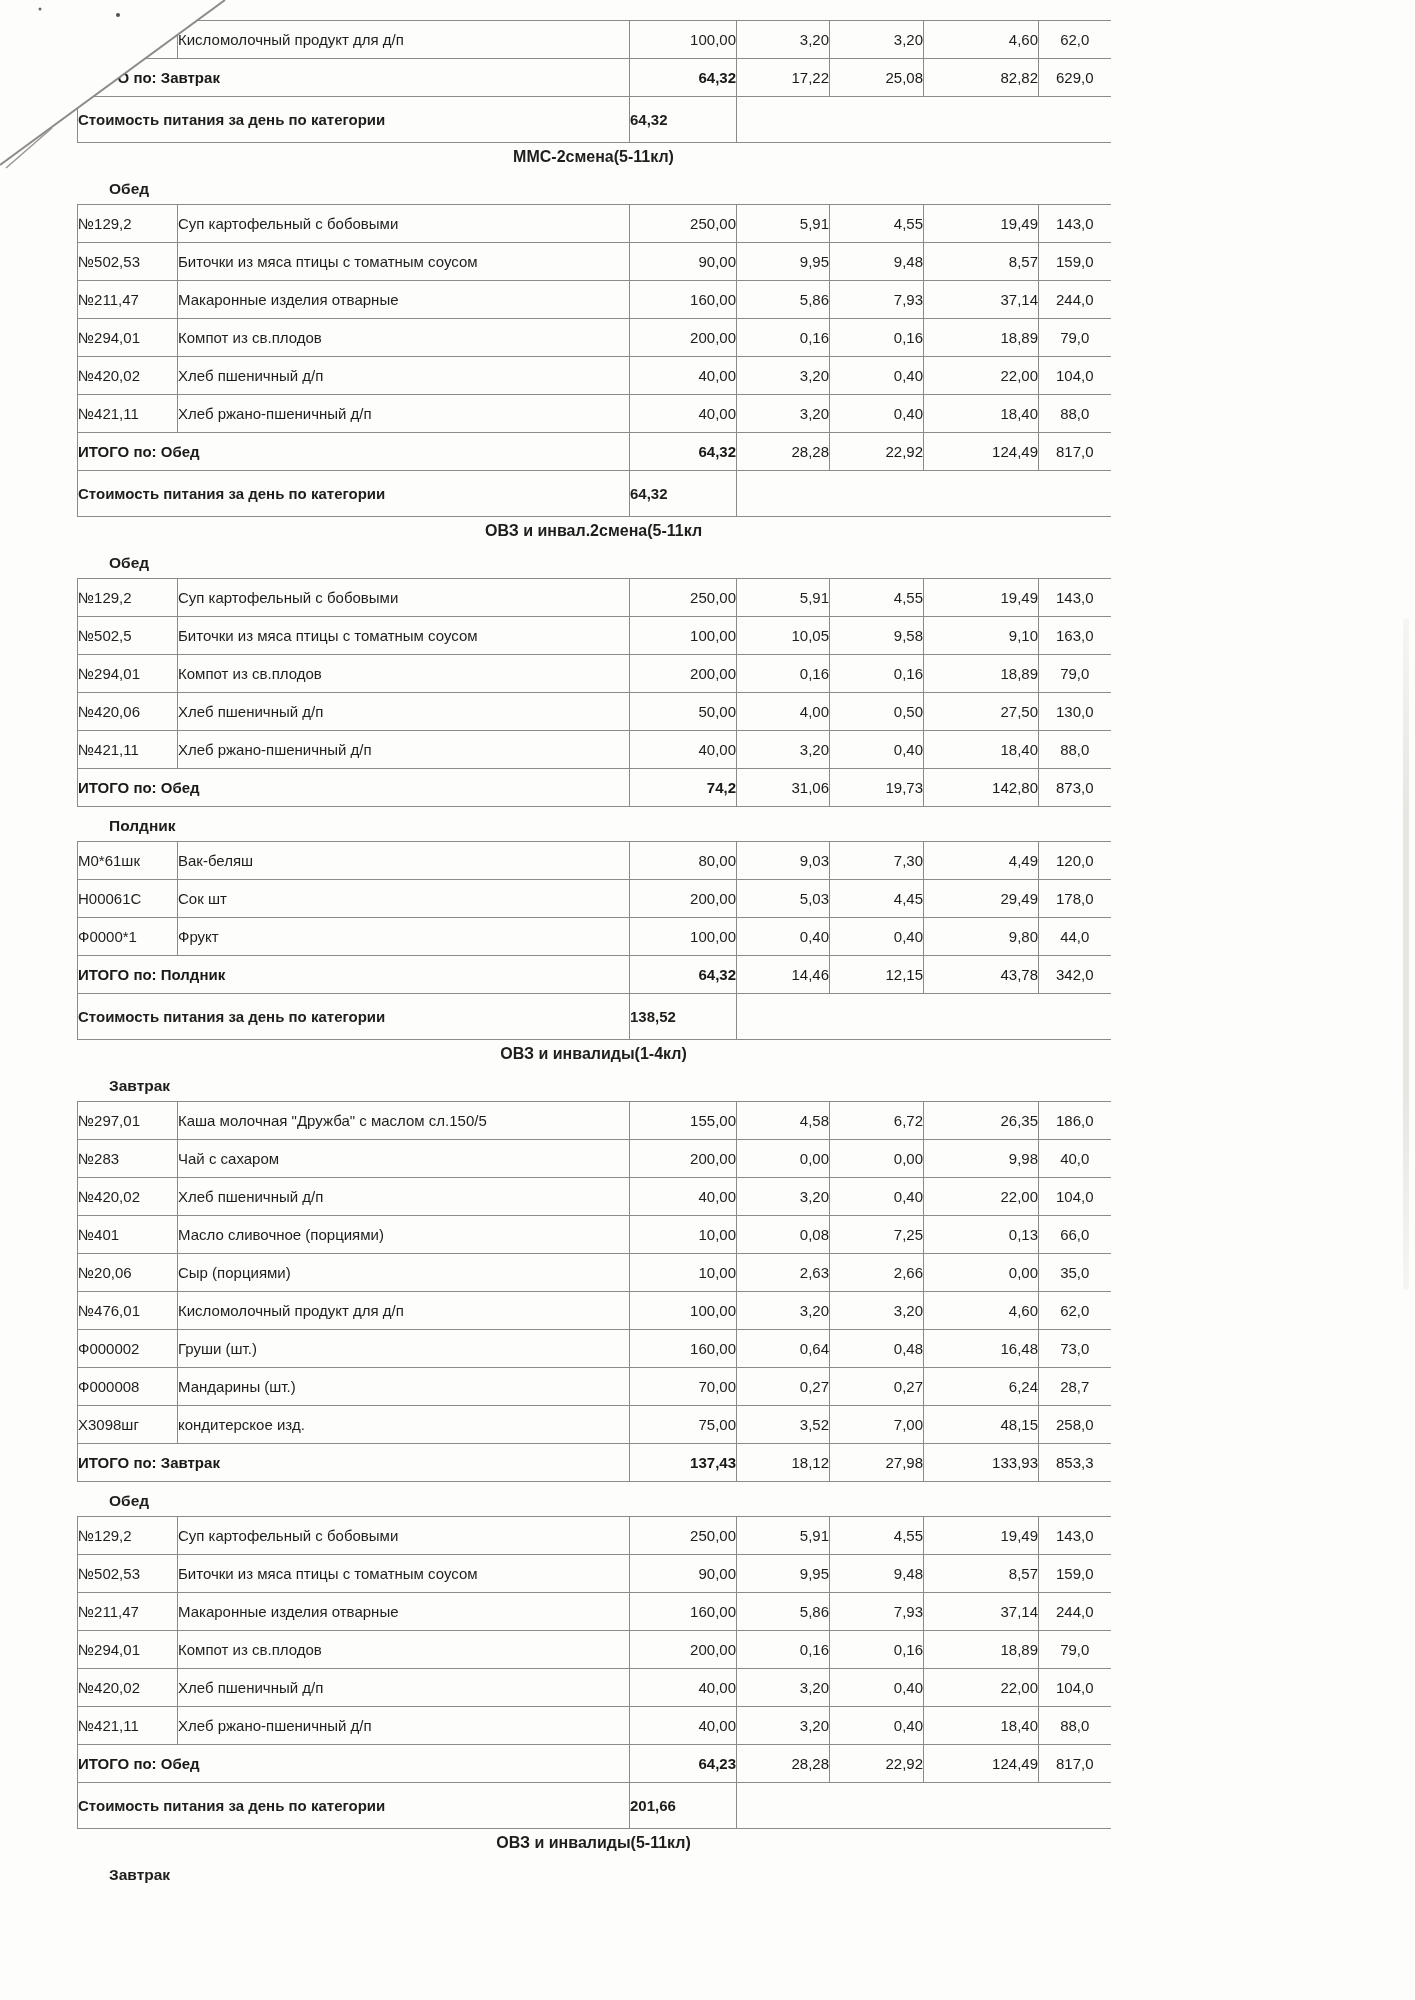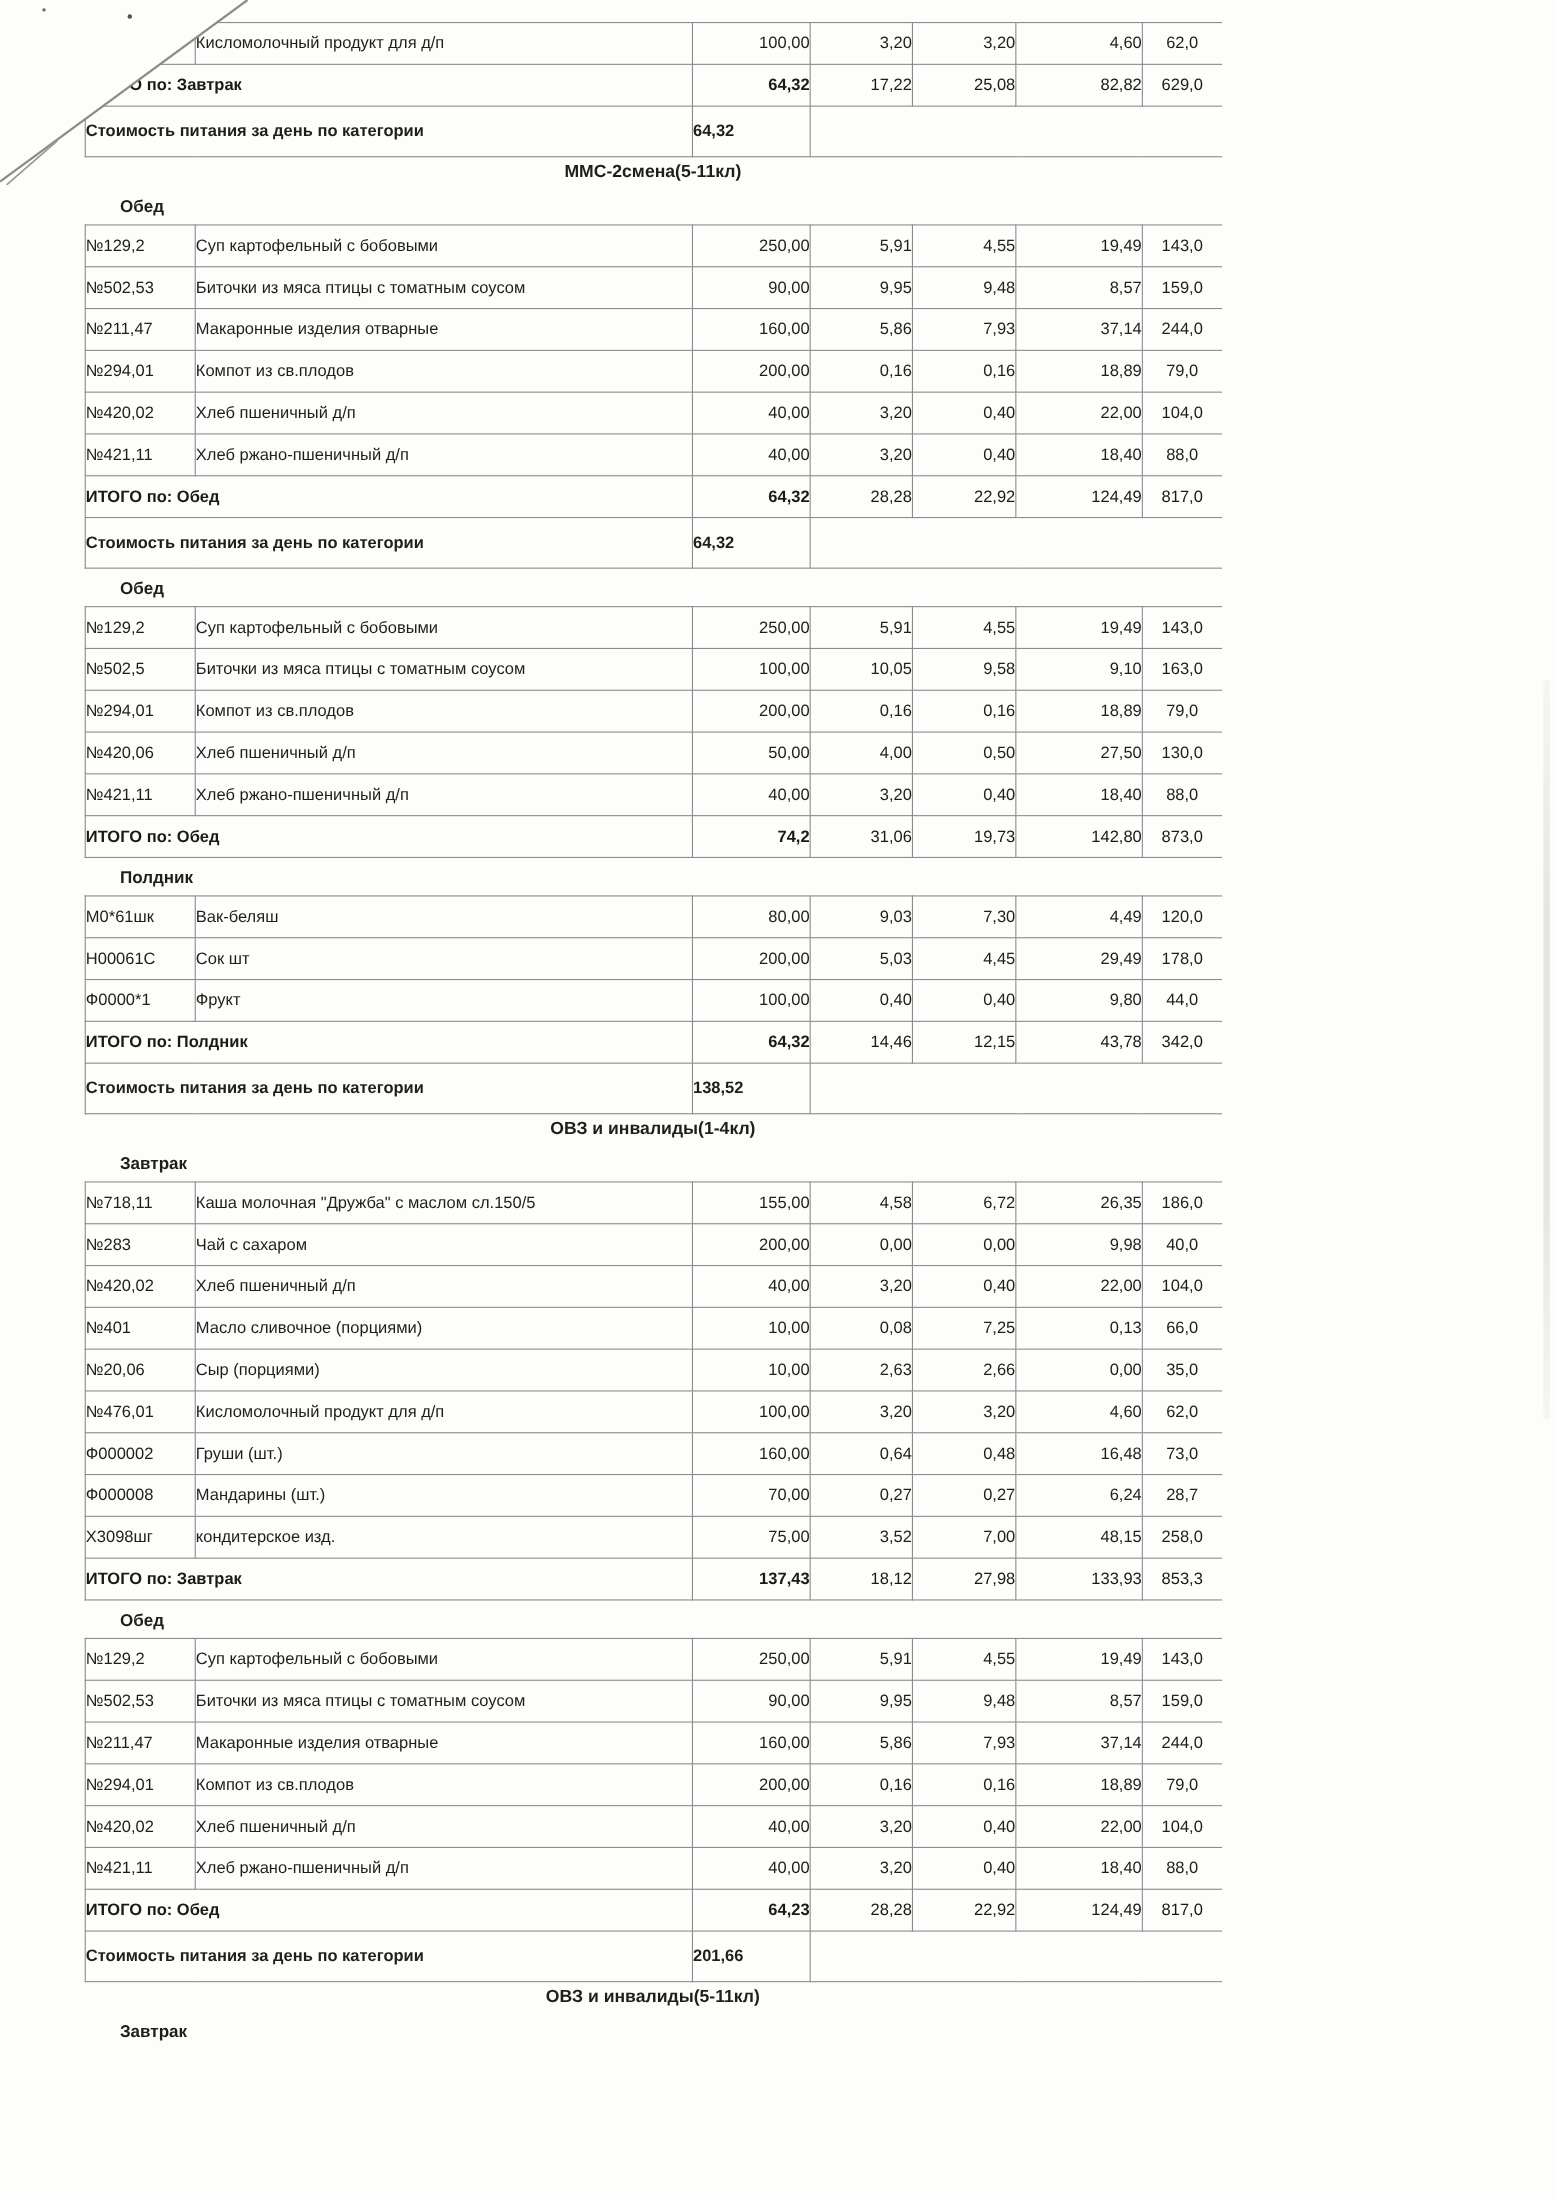--- a/index.html
+++ b/index.html
@@ -183,20 +183,21 @@
           <td class="c-num">124,49</td>
           <td class="c-num c-kcal">817,0</td>
         </tr>
         <tr class="row-category">
           <td class="cat-label" colspan="2">Стоимость питания за день по категории</td>
           <td class="cat-value">64,32</td>
           <td class="c-kcal" colspan="4"></td>
         </tr>
       </tbody>
     </table>
+    <div class="group-title">ОВЗ и инвал.2смена(5-11кл</div>
     <div class="meal-label">Обед</div>
     <table class="menu-table">
       <colgroup>
         <col style="width: 100px;">
         <col style="width: 452px;">
         <col style="width: 107px;">
         <col style="width: 93px;">
         <col style="width: 94px;">
         <col style="width: 115px;">
         <col style="width: 72px;">
@@ -318,21 +319,21 @@
         <col style="width: 100px;">
         <col style="width: 452px;">
         <col style="width: 107px;">
         <col style="width: 93px;">
         <col style="width: 94px;">
         <col style="width: 115px;">
         <col style="width: 72px;">
       </colgroup>
       <tbody>
         <tr class="row-item">
-          <td class="c-code">№718,11</td>
+          <td class="c-code">№297,01</td>
           <td class="c-name">Каша молочная "Дружба" с маслом сл.150/5</td>
           <td class="c-num">155,00</td>
           <td class="c-num">4,58</td>
           <td class="c-num">6,72</td>
           <td class="c-num">26,35</td>
           <td class="c-num c-kcal">186,0</td>
         </tr>
         <tr class="row-item">
           <td class="c-code">№283</td>
           <td class="c-name">Чай с сахаром</td>

